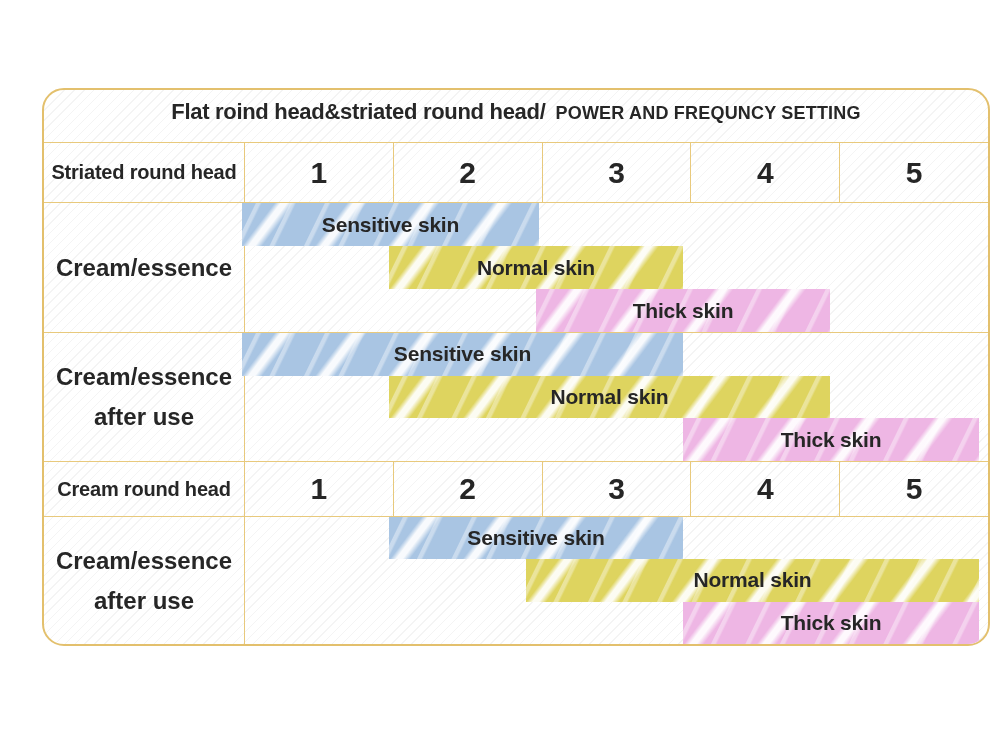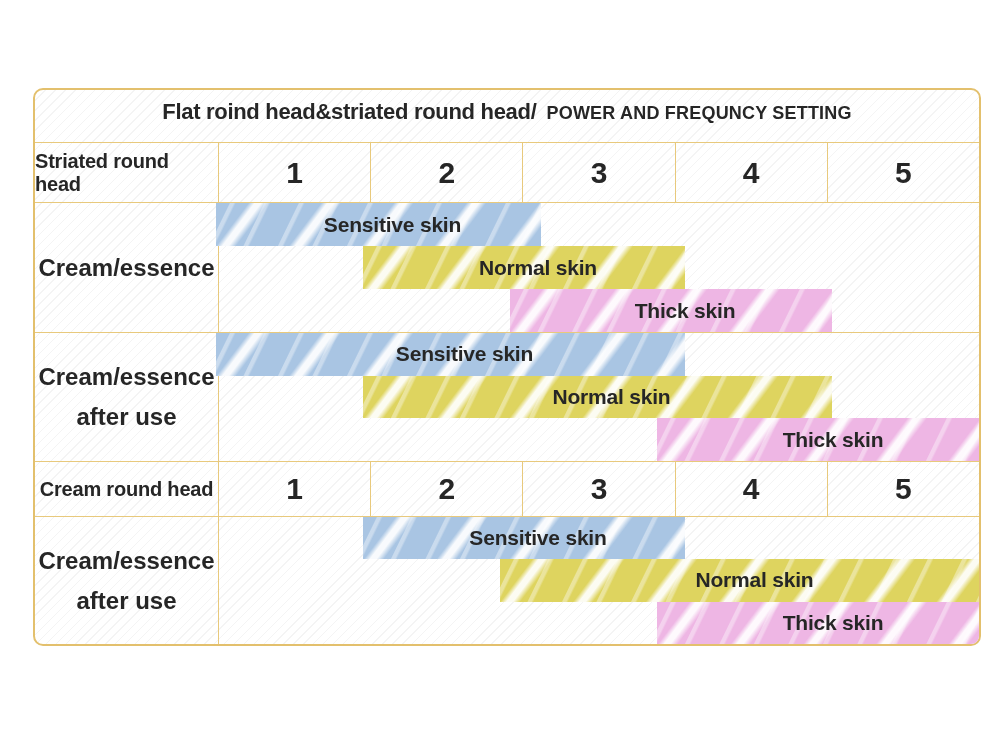--- a/index.html
+++ b/index.html
@@ -1,52 +1,52 @@
 <!DOCTYPE html>
 <html><head>
 <meta charset="utf-8">
 <style>
   html,body{margin:0;padding:0;}
   body{
     width:1000px;height:746px;position:relative;background:#ffffff;
     font-family:"Liberation Sans",sans-serif;color:#262626;overflow:hidden;
   }
   .card{
-    position:absolute;left:33px;top:88px;width:948px;height:558px;box-sizing:border-box;
-    border:2px solid #e3c06d;border-radius:10px;overflow:hidden;
+    position:absolute;left:42px;top:88px;width:948px;height:558px;box-sizing:border-box;
+    border:2px solid #e3c06d;border-radius:22px;overflow:hidden;
     background:
       repeating-linear-gradient(135deg, rgba(170,170,170,0.13) 0 1px, rgba(0,0,0,0) 1px 7px),
       #ffffff;
     display:flex;flex-direction:column;
   }
   .row,.section{display:flex;box-sizing:border-box;border-bottom:1px solid #e8c97c;}
   .title-row{height:53px;align-items:baseline;justify-content:center;gap:10px;padding-top:9px;}
   .t1{font-size:22px;font-weight:700;letter-spacing:-0.3px;}
   .t2{font-size:18px;font-weight:700;letter-spacing:0.2px;}
   .header-row{height:60px;}
   .header-row.h2{height:55px;}
   .label-cell{
-    width:184px;flex:none;box-sizing:border-box;border-right:1px solid #e8c97c;
+    width:201px;flex:none;box-sizing:border-box;border-right:1px solid #e8c97c;
     display:flex;align-items:center;justify-content:center;
   }
   .header-label{font-size:20px;font-weight:600;letter-spacing:-0.2px;}
   .num-cell{
     flex:1;display:flex;align-items:center;justify-content:center;
     font-size:30px;font-weight:700;border-right:1px solid #e8c97c;box-sizing:border-box;
   }
   .num-cell.last{border-right:none;}
   .sec1{height:130px;}
   .sec2{height:129px;}
   .sec3{flex:1;border-bottom:none;}
   .section .label-cell{flex-direction:column;font-size:24px;font-weight:700;line-height:40px;}
   .bars{flex:1;position:relative;display:flex;flex-direction:column;}
   .bar-row{flex:1;position:relative;}
   .bar{
     position:absolute;top:0;bottom:0;display:flex;align-items:center;justify-content:center;
-    font-size:21px;font-weight:700;color:#262626;padding-left:28px;
+    font-size:21px;font-weight:700;color:#262626;
   }
   .bar .lbl{position:relative;z-index:2;letter-spacing:-0.2px;}
   .bar::after{
     content:"";position:absolute;inset:0;z-index:1;pointer-events:none;
     background:
       repeating-linear-gradient(127deg,
         rgba(255,255,255,0) 0px, rgba(255,255,255,0) 26px,
         rgba(255,255,255,0.92) 31px, rgba(255,255,255,0.92) 36px,
         rgba(255,255,255,0) 42px, rgba(255,255,255,0) 58px),
       repeating-linear-gradient(116deg,

